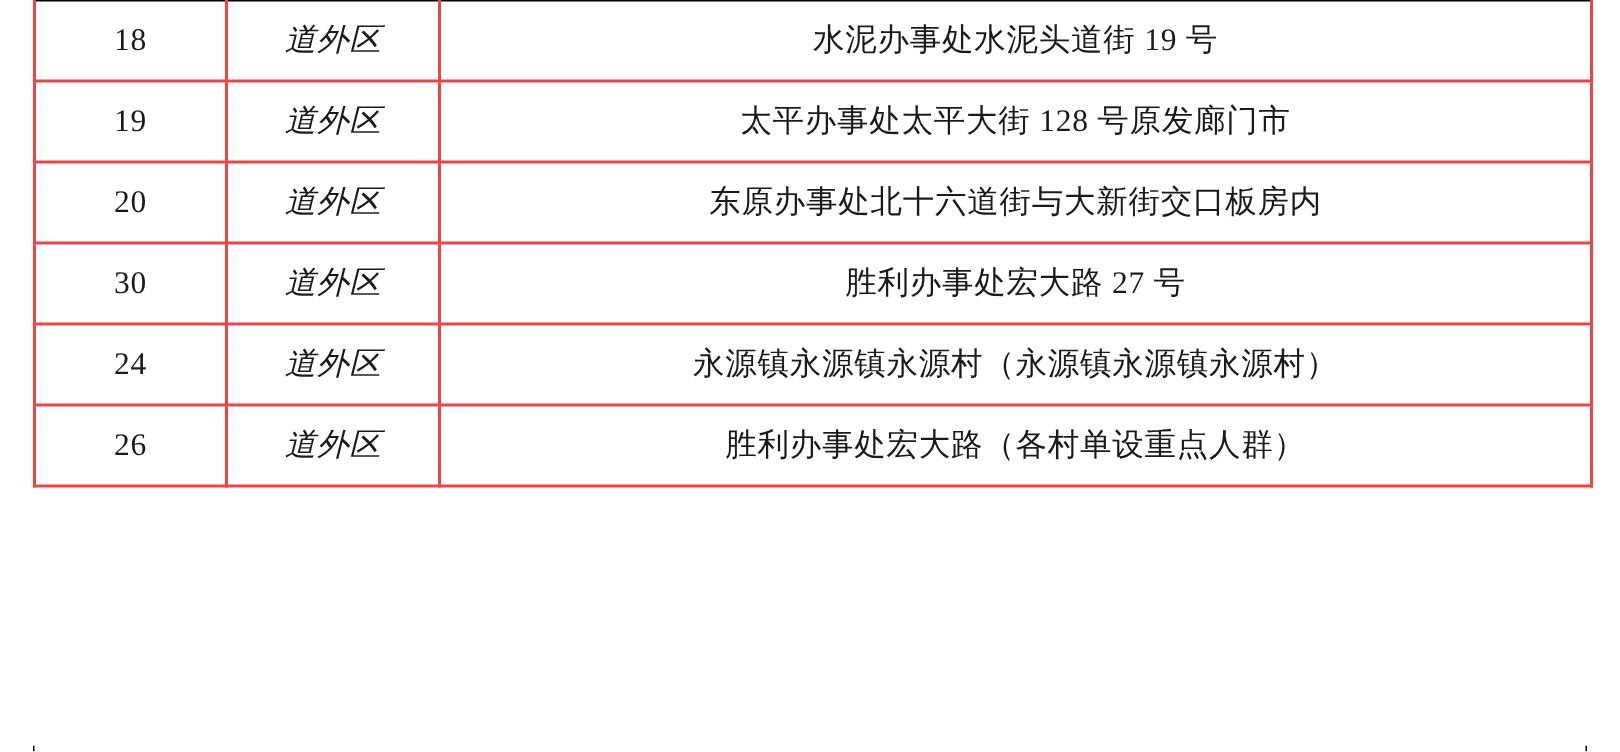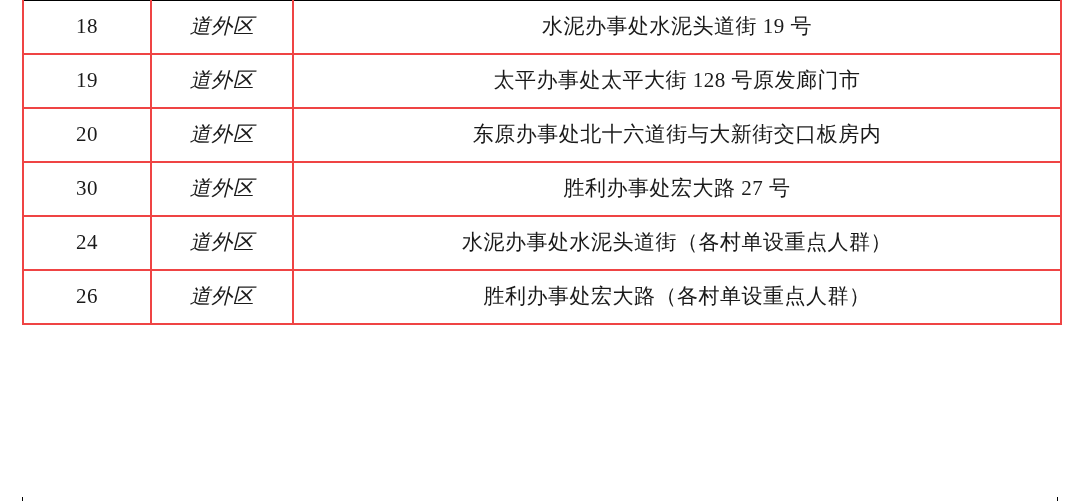--- a/index.html
+++ b/index.html
@@ -100,21 +100,21 @@
         <td class="cell-address">东原办事处北十六道街与大新街交口板房内</td>
       </tr>
       <tr>
         <td class="cell-index">30</td>
         <td class="cell-district">道外区</td>
         <td class="cell-address">胜利办事处宏大路 27 号</td>
       </tr>
       <tr>
         <td class="cell-index">24</td>
         <td class="cell-district">道外区</td>
-        <td class="cell-address">水泥办事处水泥头道街（各村单设重点人群）</td>
+        <td class="cell-address">永源镇永源镇永源村（永源镇永源镇永源村）</td>
       </tr>
       <tr>
         <td class="cell-index">26</td>
         <td class="cell-district">道外区</td>
         <td class="cell-address">胜利办事处宏大路（各村单设重点人群）</td>
       </tr>
     </tbody>
   </table>
   <div class="bottom-fade">
     <div class="stub"></div>

